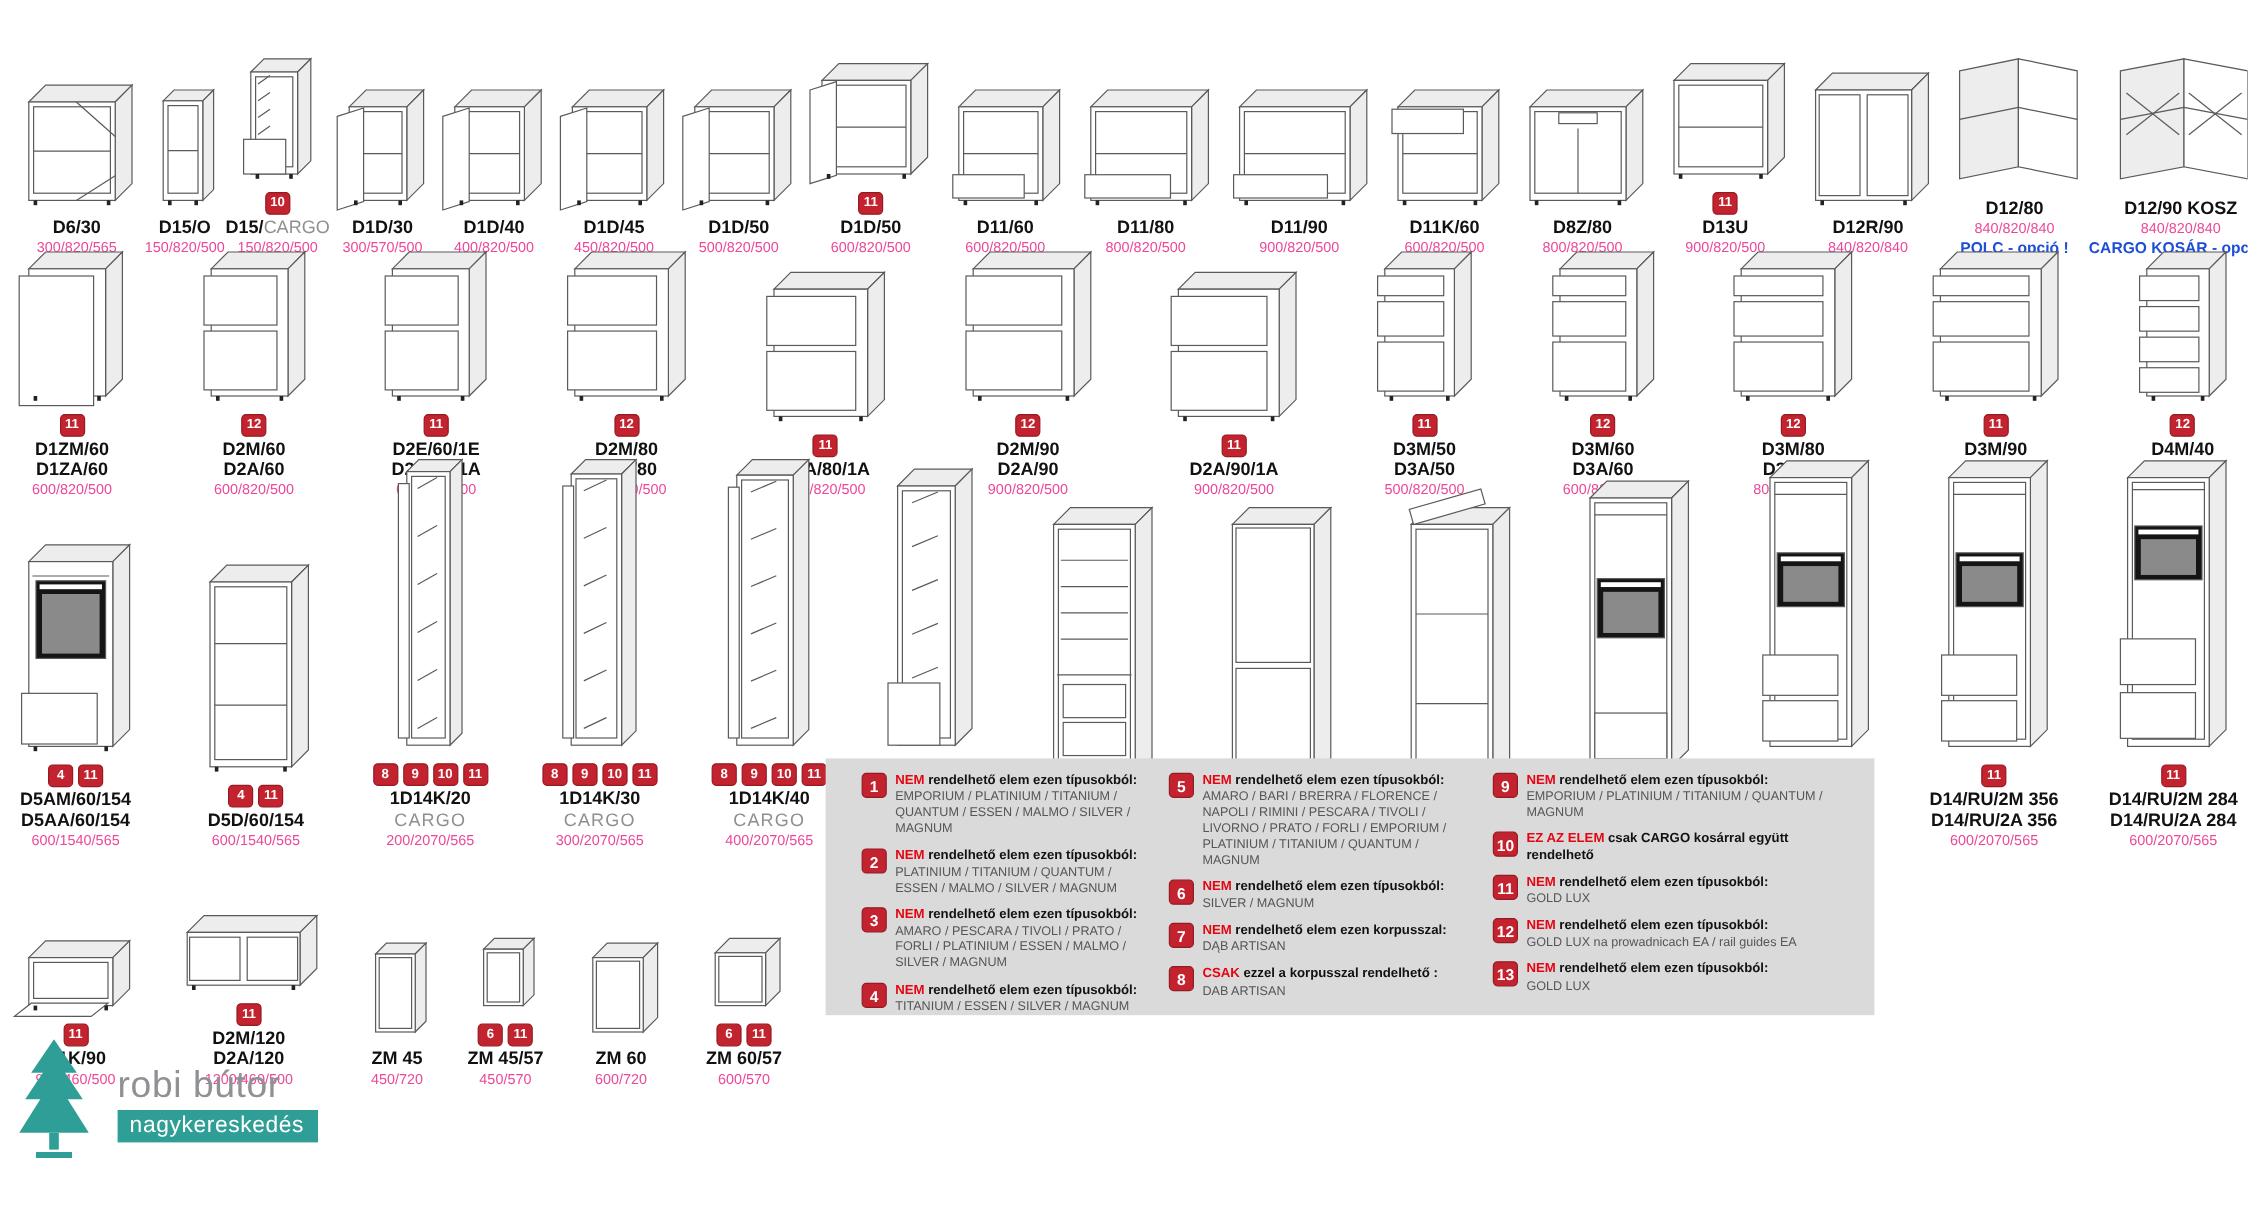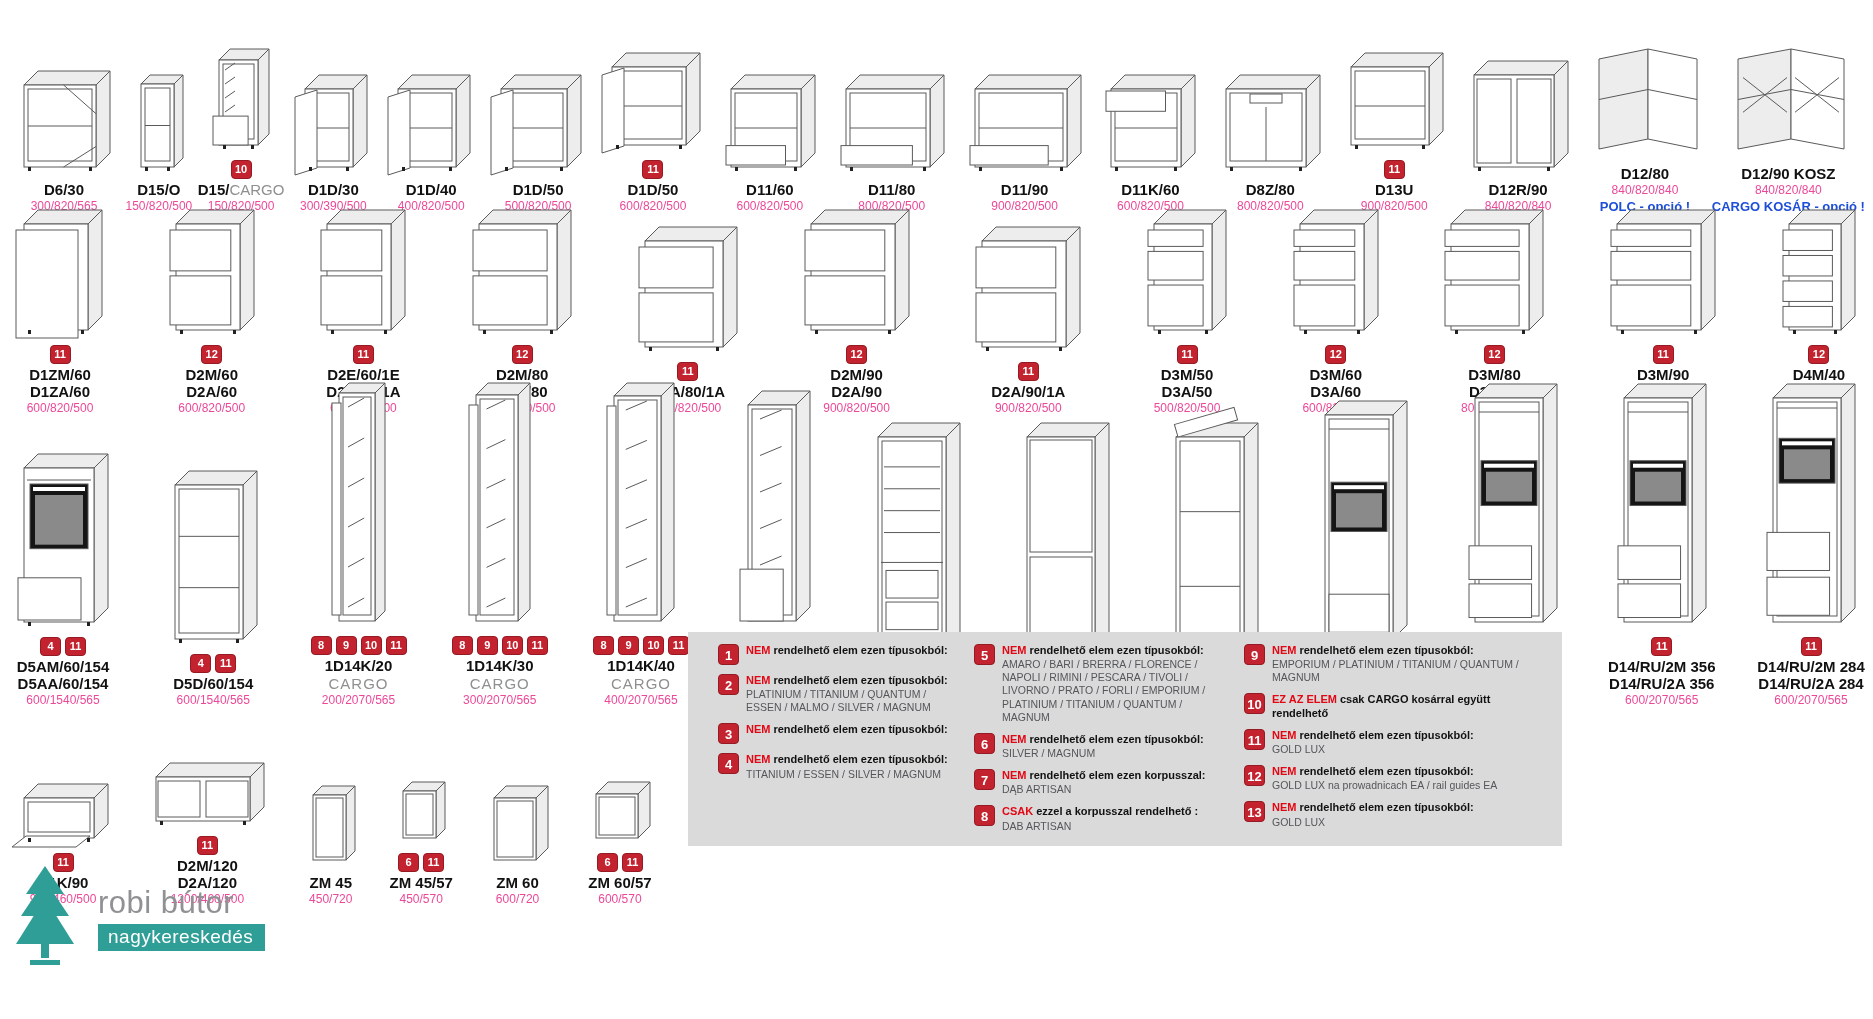--- a/index.html
+++ b/index.html
@@ -93,35 +93,49 @@
           <polygon points="0,14 14,0 62,0 48,14" fill="#ededed" stroke="#5a5a5a" stroke-width="1"></polygon>
           <polygon points="48,14 62,0 62,78 48,92" fill="#ededed" stroke="#5a5a5a" stroke-width="1"></polygon>
           <rect x="0" y="14" width="48" height="78" fill="#ffffff" stroke="#5a5a5a" stroke-width="1"></rect>
           <rect x="4" y="18" width="40" height="68" fill="#ffffff" stroke="#5a5a5a" stroke-width="1"></rect>
           <line x1="4" y1="53" x2="44" y2="53" stroke="#5a5a5a" stroke-width="1"></line>
           <polygon points="-10,22 12,15 12,93 -10,100" fill="#ffffff" stroke="#5a5a5a" stroke-width="1"></polygon>
           <rect x="4" y="92" width="3" height="4" fill="#222"></rect>
           <rect x="41" y="92" width="3" height="4" fill="#222"></rect>
         </svg></div>
       <div class="code">D1D/30</div>
-      <div class="dims">300/390/500</div>
+      <div class="dims">300/570/500</div>
     </div>
     <div class="cab">
       <div class="draw"><svg width="98" height="126" viewBox="-16 -20 98 126">
           <polygon points="0,14 14,0 72,0 58,14" fill="#ededed" stroke="#5a5a5a" stroke-width="1"></polygon>
           <polygon points="58,14 72,0 72,78 58,92" fill="#ededed" stroke="#5a5a5a" stroke-width="1"></polygon>
           <rect x="0" y="14" width="58" height="78" fill="#ffffff" stroke="#5a5a5a" stroke-width="1"></rect>
           <rect x="4" y="18" width="50" height="68" fill="#ffffff" stroke="#5a5a5a" stroke-width="1"></rect>
           <line x1="4" y1="53" x2="54" y2="53" stroke="#5a5a5a" stroke-width="1"></line>
           <polygon points="-10,22 12,15 12,93 -10,100" fill="#ffffff" stroke="#5a5a5a" stroke-width="1"></polygon>
           <rect x="4" y="92" width="3" height="4" fill="#222"></rect>
           <rect x="51" y="92" width="3" height="4" fill="#222"></rect>
         </svg></div>
       <div class="code">D1D/40</div>
       <div class="dims">400/820/500</div>
+    </div>
+    <div class="cab">
+      <div class="draw"><svg width="102" height="126" viewBox="-16 -20 102 126">
+          <polygon points="0,14 14,0 76,0 62,14" fill="#ededed" stroke="#5a5a5a" stroke-width="1"></polygon>
+          <polygon points="62,14 76,0 76,78 62,92" fill="#ededed" stroke="#5a5a5a" stroke-width="1"></polygon>
+          <rect x="0" y="14" width="62" height="78" fill="#ffffff" stroke="#5a5a5a" stroke-width="1"></rect>
+          <rect x="4" y="18" width="54" height="68" fill="#ffffff" stroke="#5a5a5a" stroke-width="1"></rect>
+          <line x1="4" y1="53" x2="58" y2="53" stroke="#5a5a5a" stroke-width="1"></line>
+          <polygon points="-10,22 12,15 12,93 -10,100" fill="#ffffff" stroke="#5a5a5a" stroke-width="1"></polygon>
+          <rect x="4" y="92" width="3" height="4" fill="#222"></rect>
+          <rect x="55" y="92" width="3" height="4" fill="#222"></rect>
+        </svg></div>
+      <div class="code">D1D/45</div>
+      <div class="dims">450/820/500</div>
     </div>
     <div class="cab">
       <div class="draw"><svg width="106" height="126" viewBox="-16 -20 106 126">
           <polygon points="0,14 14,0 80,0 66,14" fill="#ededed" stroke="#5a5a5a" stroke-width="1"></polygon>
           <polygon points="66,14 80,0 80,78 66,92" fill="#ededed" stroke="#5a5a5a" stroke-width="1"></polygon>
           <rect x="0" y="14" width="66" height="78" fill="#ffffff" stroke="#5a5a5a" stroke-width="1"></rect>
           <rect x="4" y="18" width="58" height="68" fill="#ffffff" stroke="#5a5a5a" stroke-width="1"></rect>
           <line x1="4" y1="53" x2="62" y2="53" stroke="#5a5a5a" stroke-width="1"></line>
           <polygon points="-10,22 12,15 12,93 -10,100" fill="#ffffff" stroke="#5a5a5a" stroke-width="1"></polygon>
           <rect x="4" y="92" width="3" height="4" fill="#222"></rect>
@@ -750,33 +764,35 @@
       <div class="dims">600/570</div>
     </div>
   </div>
 
 <div id="legend">
     <div class="lg-col lg-col1">
       <div class="lg-item">
         <div class="lg-num">1</div>
         <div class="">
           <div class="lg-head"><span class="lg-red">NEM</span>rendelhető elem ezen típusokból:</div>
+          <div class="lg-body">EMPORIUM / PLATINIUM / TITANIUM / QUANTUM / ESSEN / MALMO / SILVER / MAGNUM</div>
         </div>
       </div>
       <div class="lg-item">
         <div class="lg-num">2</div>
         <div class="">
           <div class="lg-head"><span class="lg-red">NEM</span>rendelhető elem ezen típusokból:</div>
           <div class="lg-body">PLATINIUM / TITANIUM / QUANTUM / ESSEN / MALMO / SILVER / MAGNUM</div>
         </div>
       </div>
       <div class="lg-item">
         <div class="lg-num">3</div>
         <div class="">
           <div class="lg-head"><span class="lg-red">NEM</span>rendelhető elem ezen típusokból:</div>
+          <div class="lg-body">AMARO / PESCARA / TIVOLI / PRATO / FORLI / PLATINIUM / ESSEN / MALMO / SILVER / MAGNUM</div>
         </div>
       </div>
       <div class="lg-item">
         <div class="lg-num">4</div>
         <div class="">
           <div class="lg-head"><span class="lg-red">NEM</span>rendelhető elem ezen típusokból:</div>
           <div class="lg-body">TITANIUM /  ESSEN / SILVER / MAGNUM</div>
         </div>
       </div>
     </div>

